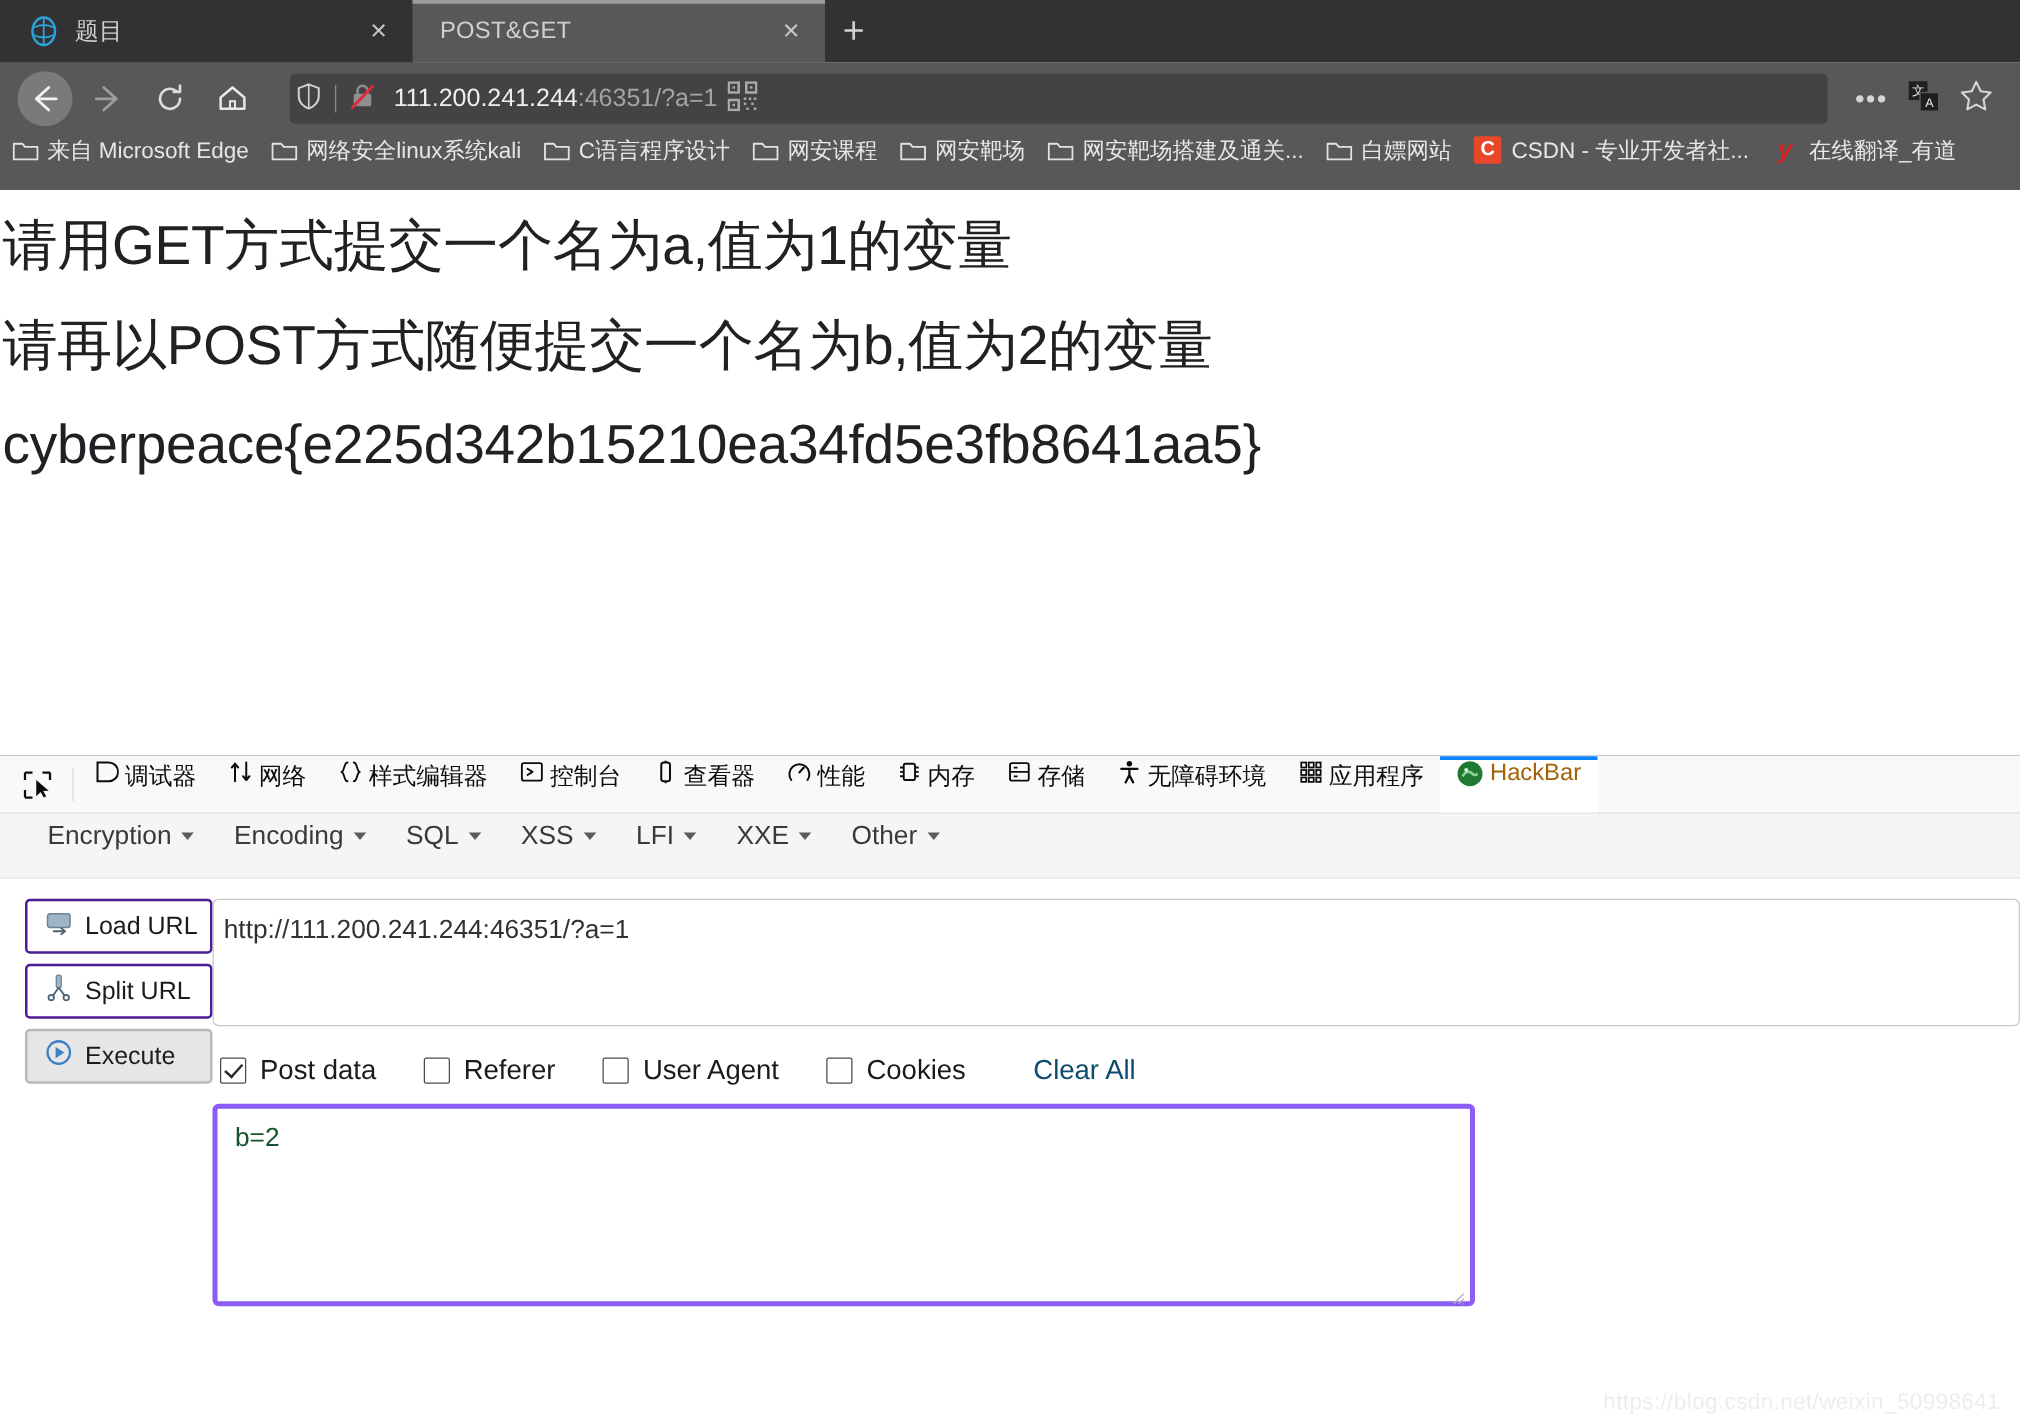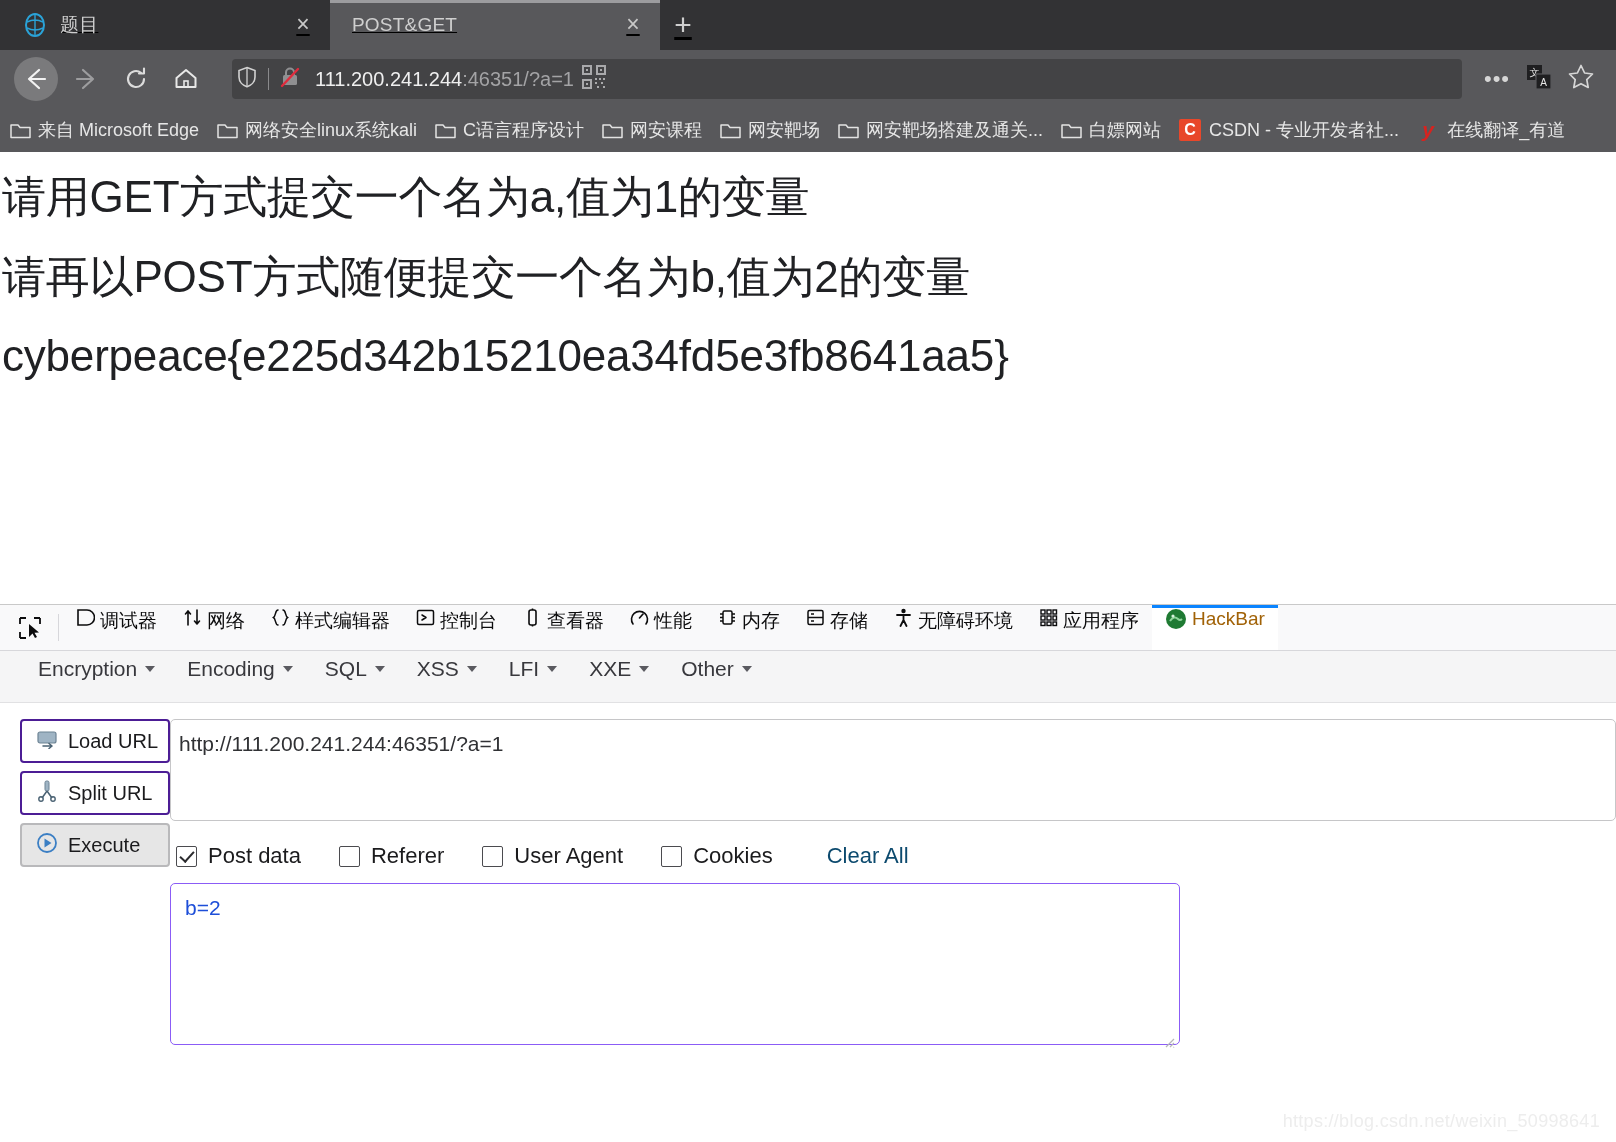--- a/index.html
+++ b/index.html
@@ -9,21 +9,20 @@
     background: #ffffff;
     font-family: "Liberation Sans", "DejaVu Sans", sans-serif;
     overflow: hidden;
   }
   #root { position: relative; width: 1616px; height: 1142px; }
 
   
   .tabstrip {
     height: 50px; background: #323234; display: flex; 
     position: relative;
-    text-decoration: underline;
   }
   .tab {
     height: 50px; width: 330px; display: flex; align-items: center;
     padding: 0 10px 0 22px; color: #cfcfcf; font-size: 19px; position: relative;
   }
   .tab.inactive { background: #323234; }
   .tab.active { background: #58585b; }
   .tab.active::before {
     content: ""; position: absolute; left: 0; right: 0; top: 0; height: 3px;
     background: #9c9c9f;
@@ -63,21 +62,21 @@
     margin-left: 10px; font-size: 20px; color: #efefef; white-space: nowrap;
     overflow: hidden;
   }
   .urltext .dim { color: #a3a3a5; }
   .urlicons { display: flex; align-items: center; }
   .urlicons .ic { width: 40px; text-align: center; color: #c9c9c9; }
   .navright { display: flex; align-items: center; margin-left: 4px; }
   .navright .ic { width: 42px; text-align: center; color: #d6d6d6; }
 
   .bookmarks {
-    height: 44px; background: #58585b; display: flex; align-items: center;
+    height: 44px; background: #58585b; display: flex; align-items: flex-start;
     padding: 0 10px; overflow: hidden; white-space: nowrap;
   }
   .bm {
     display: flex; align-items: center; color: #e6e6e6; font-size: 18px;
     margin-right: 18px; flex: 0 0 auto;
   }
   .bm .bmicon { margin-right: 7px; display: flex; align-items: center; }
   .bm-csdn {
     width: 22px; height: 22px; background: #e8472a; color: #fff;
     font-size: 16px; font-weight: bold; display: flex; align-items: center;
@@ -150,22 +149,22 @@
     width: 21px; height: 21px; border: 1.6px solid #4b4b4f; border-radius: 2px;
     background: #fff; position: relative; flex: 0 0 21px;
   }
   .box.checked::after {
     content: ""; position: absolute; left: 6px; top: 1px; width: 6px;
     height: 12px; border: solid #2b2b2e; border-width: 0 2px 2px 0;
     transform: rotate(42deg);
   }
   .clear-all { color: #0c4a6e; font-size: 22px; margin-left: 16px; }
   .hb-post {
-    width: 1010px; height: 162px; border: 1px solid #8b5cf6; border-radius: 5px;
-    padding: 12px 14px; font-size: 21px; color: #1d4ed8; background: #fff;
+    width: 1010px; height: 162px; border: 4px solid #8b5cf6; border-radius: 5px;
+    padding: 12px 14px; font-size: 21px; color: #14532d; background: #fff;
     position: relative;
   }
   .resize-grip {
     position: absolute; right: 4px; bottom: 3px; width: 12px; height: 12px;
   }
   .watermark {
     position: absolute; right: 16px; bottom: 10px; color: #ededed;
     font-size: 18px; letter-spacing: .3px;
   }
 </style>

